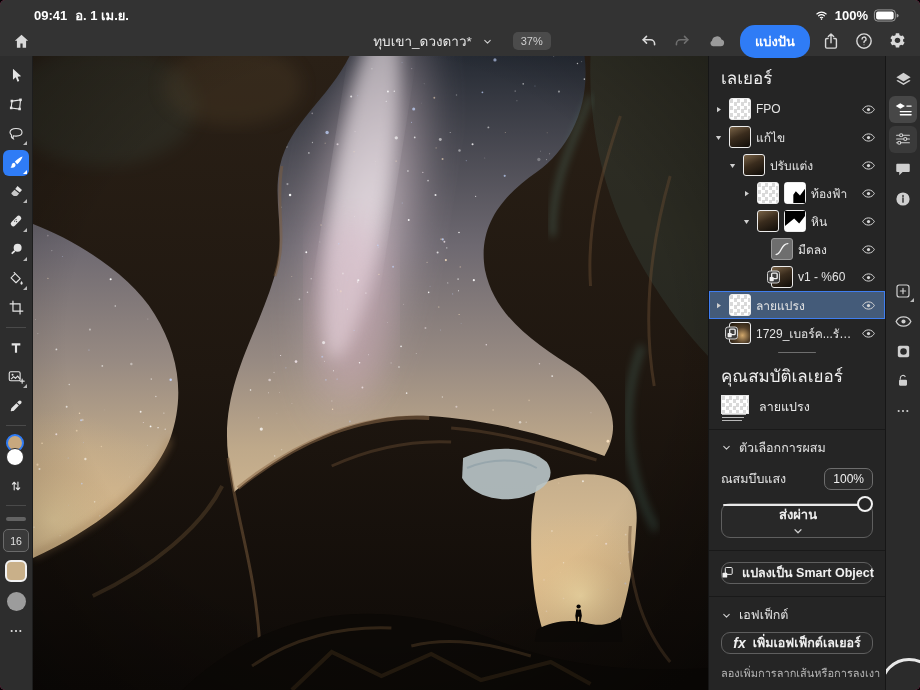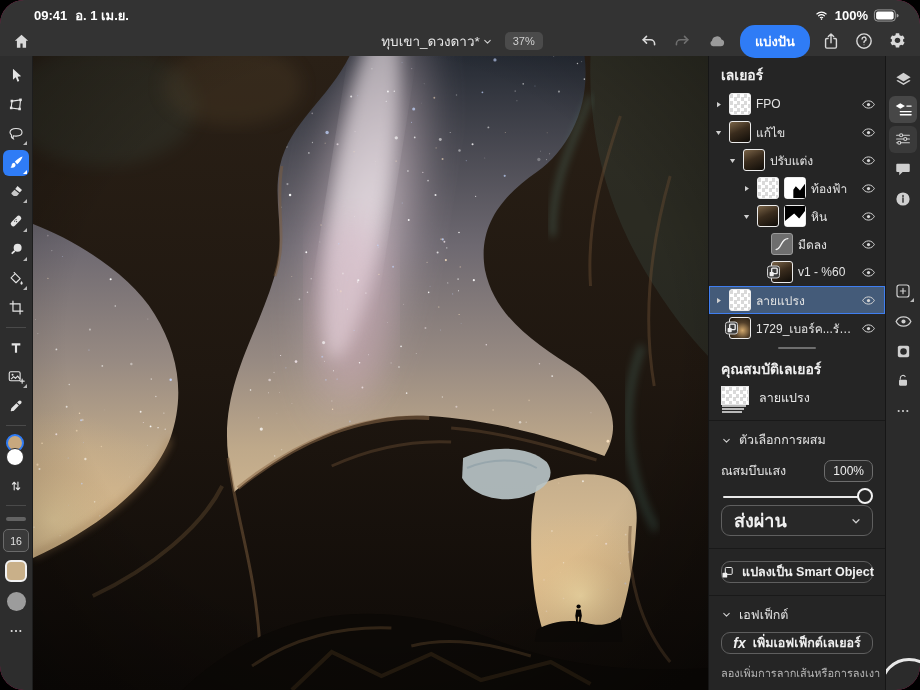--- a/index.html
+++ b/index.html
@@ -1,29 +1,29 @@
 <!DOCTYPE html>
 <html><head>
 <meta charset="utf-8">
 <style>
   html,body{margin:0;padding:0;background:#000;}
   body{width:920px;height:690px;overflow:hidden;font-family:"Liberation Sans","DejaVu Sans",sans-serif;-webkit-font-smoothing:antialiased;}
-  .app{width:920px;height:690px;background:#be185d;border-radius:24px;overflow:hidden;display:flex;flex-direction:column;color:#e6e6e6;}
+  .app{width:920px;height:690px;background:#be185d;border-radius:5px;overflow:hidden;display:flex;flex-direction:column;color:#e6e6e6;}
   .ic{display:inline-flex;align-items:center;justify-content:center;}
   .ic svg{display:block;}
   
   .topbar{height:56px;background:#333333;flex:0 0 auto;position:relative;}
   .statusrow{height:22px;display:flex;justify-content:space-between;align-items:center;padding:4px 16px 0 34px;font-size:13px;font-weight:bold;color:#fff;}
   .status-left span{margin-right:8px;}
   .status-right{display:flex;align-items:center;gap:5px;padding-right:4px;}
   .status-right .pct{font-weight:bold;font-size:13px;}
   .approw{height:30px;display:flex;align-items:center;padding:0 10px;position:relative;}
   .iconbtn{background:none;border:none;padding:2px;color:#d9d9d9;cursor:default;display:inline-flex;align-items:center;justify-content:center;}
   .iconbtn.dim{color:#6f6f6f;}
-  .title-group{position:absolute;left:4px;right:0;display:flex;align-items:center;justify-content:center;gap:2px;pointer-events:none;}
+  .title-group{position:absolute;left:4px;right:0;display:flex;align-items:center;justify-content:center;gap:10px;pointer-events:none;}
   .title-group .doc-title{font-size:13.5px;color:#e8e8e8;}
   .zoom-badge{background:#4b4b4b;color:#cfcfcf;font-size:11px;border-radius:5px;padding:3px 8px;margin-left:10px;}
   .approw-right{margin-left:auto;display:flex;align-items:center;gap:9px;position:relative;z-index:2;}
   .share-pill{background:#2f7cf6;color:#fff;border:none;border-radius:15px;font-size:13px;font-weight:bold;padding:6px 15px;font-family:inherit;}
   
   .main{flex:1;display:flex;min-height:0;}
   
   .toolbar{width:32px;background:#2d2d2d;border-right:1px solid #1d1d1d;display:flex;flex-direction:column;align-items:center;padding-top:5px;flex:0 0 auto;}
   .tool{width:26px;height:26px;margin:1.5px 0;border-radius:6px;display:flex;align-items:center;justify-content:center;color:#e3e3e3;position:relative;background:none;border:none;padding:0;}
   .tool.sel{background:#2f7cf6;color:#fff;}
@@ -35,21 +35,21 @@
   .bgcirc{position:absolute;top:14px;left:2px;width:18px;height:18px;border-radius:50%;border:1px solid #2b2b2b;box-sizing:border-box;}
   .pillhandle{width:20px;height:4px;border-radius:2px;background:#636363;margin:6px 0 5px;}
   .sizebox{width:24px;height:21px;border:1px solid #6a6a6a;border-radius:5px;background:#3a3a3a;color:#e0e0e0;font-size:10.5px;display:flex;align-items:center;justify-content:center;margin:3px 0;}
   .brushcolor{width:22px;height:22px;border-radius:6px;border:2px solid #f2f2f2;box-sizing:border-box;margin:5px 0;}
   .opacircle{width:19px;height:19px;border-radius:50%;background:#9c9c9c;margin:5px 0;}
   
   .canvas{flex:1;position:relative;background:#151310;min-width:0;}
   .canvas svg{position:absolute;inset:0;width:100%;height:100%;}
   
   .layers-panel{width:176px;background:#252525;border-left:1px solid #161616;flex:0 0 auto;display:flex;flex-direction:column;font-size:12.5px;overflow:hidden;}
-  .panel-title{font-size:14px;font-weight:bold;color:#efefef;padding:8px 12px 4px;}
+  .panel-title{font-size:17px;font-weight:normal;color:#efefef;padding:8px 12px 4px;}
   .panel-title.props{padding-top:7px;}
   #layers-list{display:flex;flex-direction:column;}
   .lrow{height:28px;display:flex;align-items:center;padding:0 8px 0 4px;gap:5px;box-sizing:border-box;border:1px solid transparent;}
   .lrow.sel{background:#445b79;border-color:#3f7ef0;}
   .lrow .arrow{width:10px;flex:0 0 auto;color:#cfcfcf;display:flex;}
   .lrow .lname{flex:1;min-width:0;white-space:nowrap;overflow:hidden;text-overflow:ellipsis;color:#e4e4e4;font-size:12px;}
   .lrow .eye{margin-left:auto;color:#d6d6d6;flex:0 0 auto;display:flex;}
   .thumb{width:22px;height:22px;border-radius:3px;border:1.5px solid #ececec;box-sizing:border-box;flex:0 0 auto;position:relative;overflow:visible;background:#555;}
   .thumb.checker{background:#fff;background-image:repeating-conic-gradient(#ffffff 0% 25%, #d9d9d9 0% 50%);background-size:7px 7px;}
   .thumb.photo{background:linear-gradient(155deg,#7a6448 0%,#3a2c1d 45%,#0f0c08 100%);}
@@ -65,21 +65,21 @@
   .bigthumb .ln{position:absolute;left:1px;height:1.5px;background:#b9b9b9;}
   .hdiv{height:1px;background:#191919;margin:2px 0;}
   .section-head{display:flex;align-items:center;gap:7px;padding:7px 12px 5px;color:#e2e2e2;font-size:12.5px;}
   .section-head .chev{color:#cfcfcf;}
   .opacity-row{display:flex;align-items:center;justify-content:space-between;padding:5px 12px 2px;color:#e2e2e2;}
   .val-box{border:1px solid #6d6d6d;border-radius:7px;padding:3px 8px;font-size:12px;color:#efefef;background:#2b2b2b;}
   .slider{position:relative;height:22px;margin:2px 14px 4px;}
   .slider .track{position:absolute;left:0;right:0;top:10px;height:2px;background:#e9e9e9;border-radius:1px;}
   .slider .handle{position:absolute;right:-2px;top:2px;width:16px;height:16px;border-radius:50%;border:2px solid #f2f2f2;background:#252525;box-sizing:border-box;}
   .plabel{padding:6px 12px 4px;color:#e2e2e2;}
-  .dropdown{margin:2px 12px 10px;height:36px;border:1px solid #5f5f5f;border-radius:9px;display:flex;align-items:center;justify-content:space-between;padding:0 10px 0 12px;font-weight:bold;font-size:18px;color:#f0f0f0;background:#282828;}
+  .dropdown{margin:2px 12px 10px;height:36px;border:1px solid #5f5f5f;border-radius:9px;display:flex;align-items:center;justify-content:space-between;padding:0 10px 0 12px;font-weight:bold;font-size:13px;color:#f0f0f0;background:#282828;flex-direction:column;}
   .dropdown .chev{color:#cfcfcf;}
   .panel-btn{margin:10px 12px;height:35px;border:1px solid #5f5f5f;border-radius:9px;background:#282828;color:#f0f0f0;font-size:12.5px;font-weight:bold;font-family:inherit;display:flex;align-items:center;justify-content:center;gap:7px;padding:0 20px;white-space:nowrap;}
   .panel-btn .fx{font-style:italic;font-size:14px;font-weight:bold;}
   .hint{padding:0 12px 8px;font-size:11px;color:#b3b3b3;white-space:nowrap;}
   
   .rail{width:34px;background:#2b2b2b;border-left:1px solid #161616;flex:0 0 auto;display:flex;flex-direction:column;align-items:center;padding-top:8px;position:relative;overflow:hidden;}
   .rail-btn{width:28px;height:27px;border:none;background:none;border-radius:6px;color:#cfcfcf;display:flex;align-items:center;justify-content:center;margin:1.5px 0;position:relative;padding:0;}
   .rail-btn.boxed{background:#3a3a3a;}
   .rail-btn.active{background:#474747;color:#fff;}
   .rail-btn .corner{position:absolute;right:3px;bottom:3px;width:0;height:0;border-left:4px solid transparent;border-bottom:4px solid #b9b9b9;}

